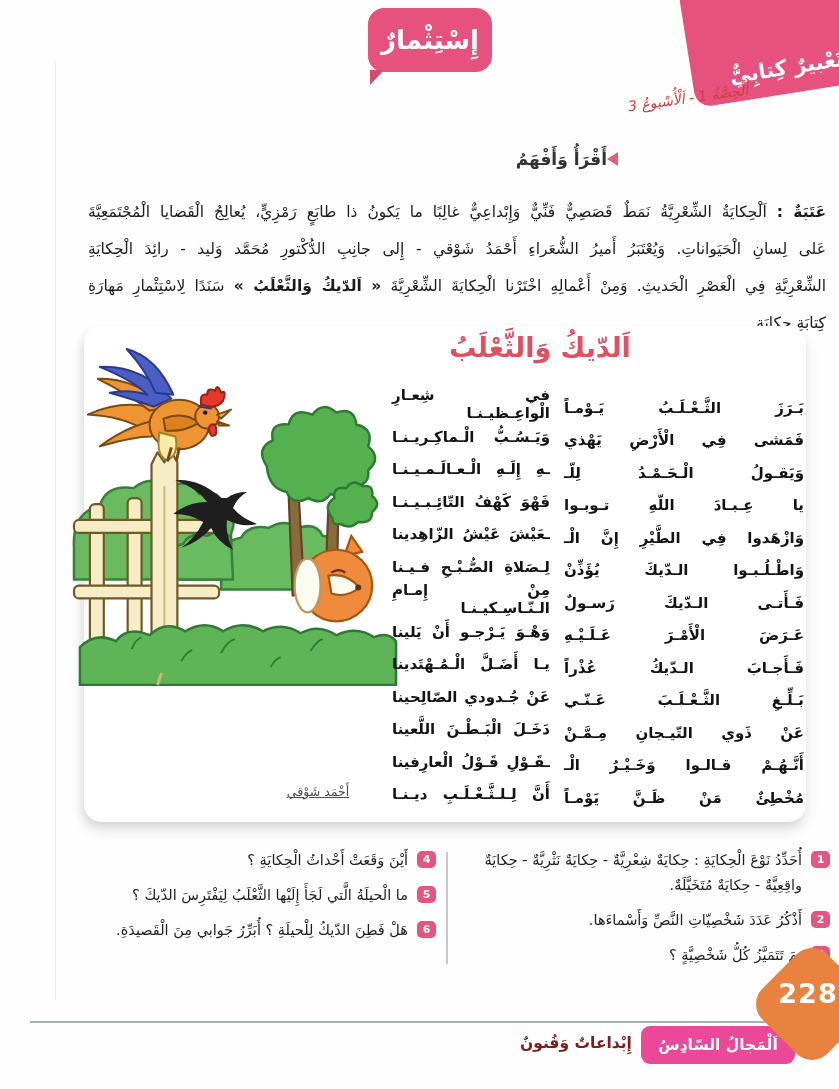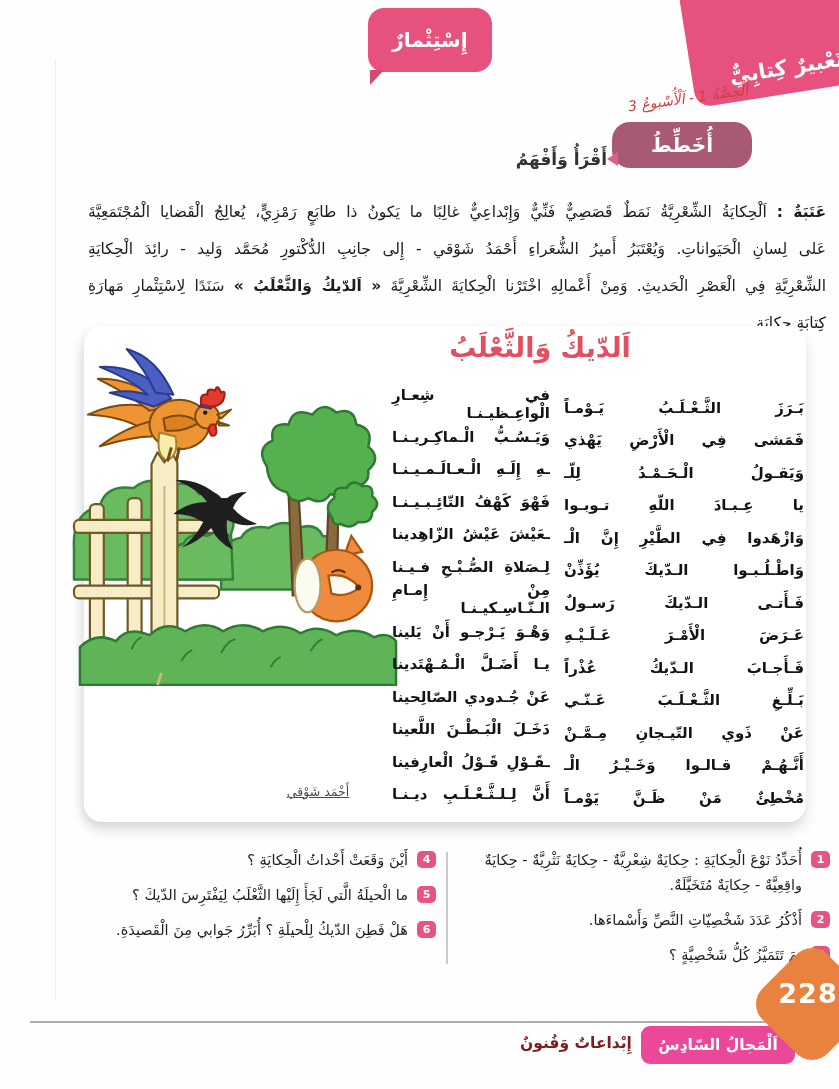--- a/index.html
+++ b/index.html
@@ -8,21 +8,21 @@
     background:#fefefe;overflow:hidden;
     font-family:"DejaVu Sans",sans-serif;color:#222;
   }
   .gutter-line{position:absolute;left:55px;top:60px;width:1px;height:940px;background:#ececec;}
 
   
   .badge-istithmar{
     position:absolute;left:368px;top:8px;width:124px;height:64px;
     background:#E6527D;border-radius:16px;
     display:flex;align-items:center;justify-content:center;
-    color:#fff;font-weight:bold;font-size:20px;direction:rtl;
+    color:#fff;font-weight:bold;font-size:26px;direction:rtl;
   }
   .badge-istithmar-fold{
     position:absolute;left:370px;top:70px;width:0;height:0;
     border-top:15px solid #D8496F;border-right:14px solid transparent;
   }
   .ribbon{
     position:absolute;left:686px;top:-28px;width:190px;height:122px;
     background:#E6527D;border-radius:16px;transform:rotate(-9deg);
     display:flex;align-items:flex-end;justify-content:center;
     padding-bottom:14px;box-sizing:border-box;
@@ -125,23 +125,20 @@
     <span>إِسْتِثْمارٌ</span>
   </div>
   <div class="badge-istithmar-fold"></div>
 
   <div class="ribbon">
     <span>تَعْبيرٌ كِتابِيٌّ</span>
   </div>
 
   <div class="handwritten">اَلْحِصَّةُ 1 - اَلْأُسْبوعُ 3</div>
 
-  <div class="badge-plan">
-    <span>أُخَطِّطُ</span>
-  </div>
 
   <div class="read-row">
     <span class="read-label">أَقْرَأُ وَأَفْهَمُ</span>
     <span class="tri-left"></span>
   </div>
 
   <div class="intro">
     <div class="jline">
       <b>عَتَبَةٌ :</b>
       <span>اَلْحِكايَةُ الشِّعْرِيَّةُ نَمَطٌ قَصَصِيٌّ فَنِّيٌّ وَإِبْداعِيٌّ غالِبًا ما يَكونُ ذا طابَعٍ رَمْزِيٍّ، يُعالِجُ الْقَضايا الْمُجْتَمَعِيَّةَ</span>

